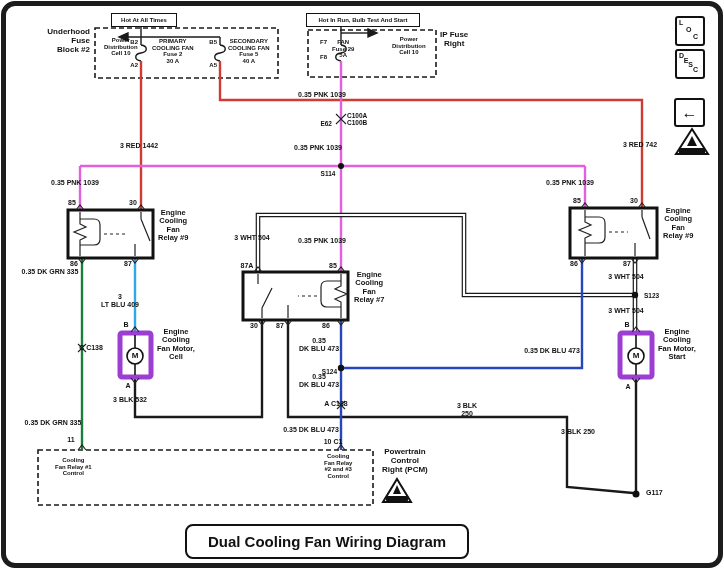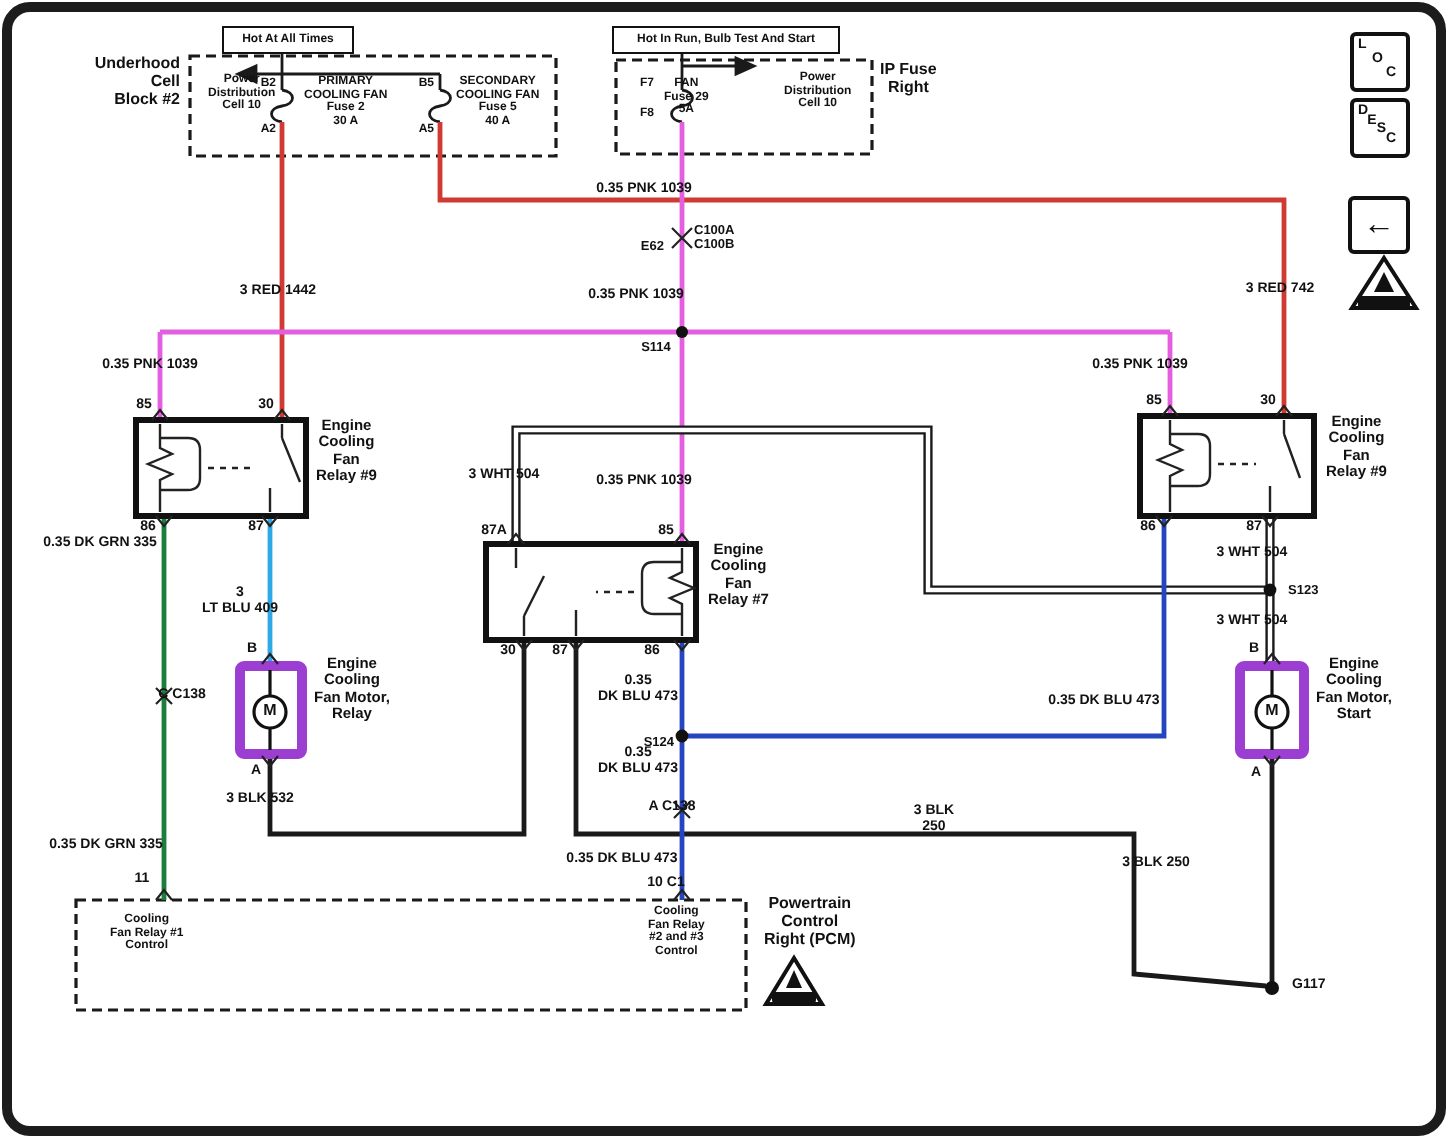--- a/index.html
+++ b/index.html
@@ -32,20 +32,21 @@
       <span style="left: 16px; top: 15px;">C</span>
     </div>
   <div class="sqicon" style="left:675px;top:49px;">
       <span style="left: 2px; top: 1px;">D</span>
       <span style="left: 6.66667px; top: 5.66667px;">E</span>
       <span style="left: 11.3333px; top: 10.3333px;">S</span>
       <span style="left: 16px; top: 15px;">C</span>
     </div>
   <div class="backbtn" style="left:674px;top:98px;">←</div>
 
+  <div class="titlebox">Dual Cooling Fan Wiring Diagram</div>
 
   <svg class="wiring" width="724" height="569" viewBox="0 0 724 569">
 
     <g fill="none" stroke="#1a1a1a" stroke-width="1.6" stroke-dasharray="5,3">
       <rect x="95" y="28" width="183" height="50"></rect>
       <rect x="308" y="30" width="128" height="47"></rect>
       <rect x="38" y="450" width="335" height="55"></rect>
     </g>
 
     <g fill="none" stroke="#1a1a1a" stroke-width="1.4">
@@ -133,21 +134,21 @@
       <rect x="679" y="148" width="26" height="6" rx="1.5" fill="#111"></rect>
       <polygon points="397,479 411,502 383,502" fill="#fff" stroke="#111" stroke-width="2"></polygon>
       <polygon points="397,485 401,494 393,494" fill="#111"></polygon>
       <rect x="386" y="496" width="22" height="5.5" rx="1.5" fill="#111"></rect>
     </g>
   </svg>
 
   <div id="labels">
       <div class="lbl a-r" style="left: 90px; top: 28px; font-size: 8px;">
         <div>Underhood</div>
-        <div>Cell</div>
+        <div>Fuse</div>
         <div>Block #2</div>
       </div>
       <div class="lbl a-l" style="left: 104px; top: 37px; font-size: 6px;">
         <div>Power</div>
         <div>Distribution</div>
         <div>Cell 10</div>
       </div>
       <div class="lbl a-r" style="left: 138px; top: 39px; font-size: 6px;">
         <div>B2</div>
       </div>
@@ -299,21 +300,21 @@
       <div class="lbl a-c" style="left: 128px; top: 386px; font-size: 7px;">
         <div>A</div>
       </div>
       <div class="lbl a-c" style="left: 135px; top: 356px; font-size: 8px;">
         <div>M</div>
       </div>
       <div class="lbl a-l" style="left: 157px; top: 328px; font-size: 7.5px;">
         <div>Engine</div>
         <div>Cooling</div>
         <div>Fan Motor,</div>
-        <div>Relay</div>
+        <div>Cell</div>
       </div>
       <div class="lbl a-c" style="left: 130px; top: 400px; font-size: 7px;">
         <div>3 BLK 532</div>
       </div>
       <div class="lbl a-c" style="left: 53px; top: 423px; font-size: 7px;">
         <div>0.35 DK GRN 335</div>
       </div>
       <div class="lbl a-c" style="left: 71px; top: 440px; font-size: 7px;">
         <div>11</div>
       </div>

